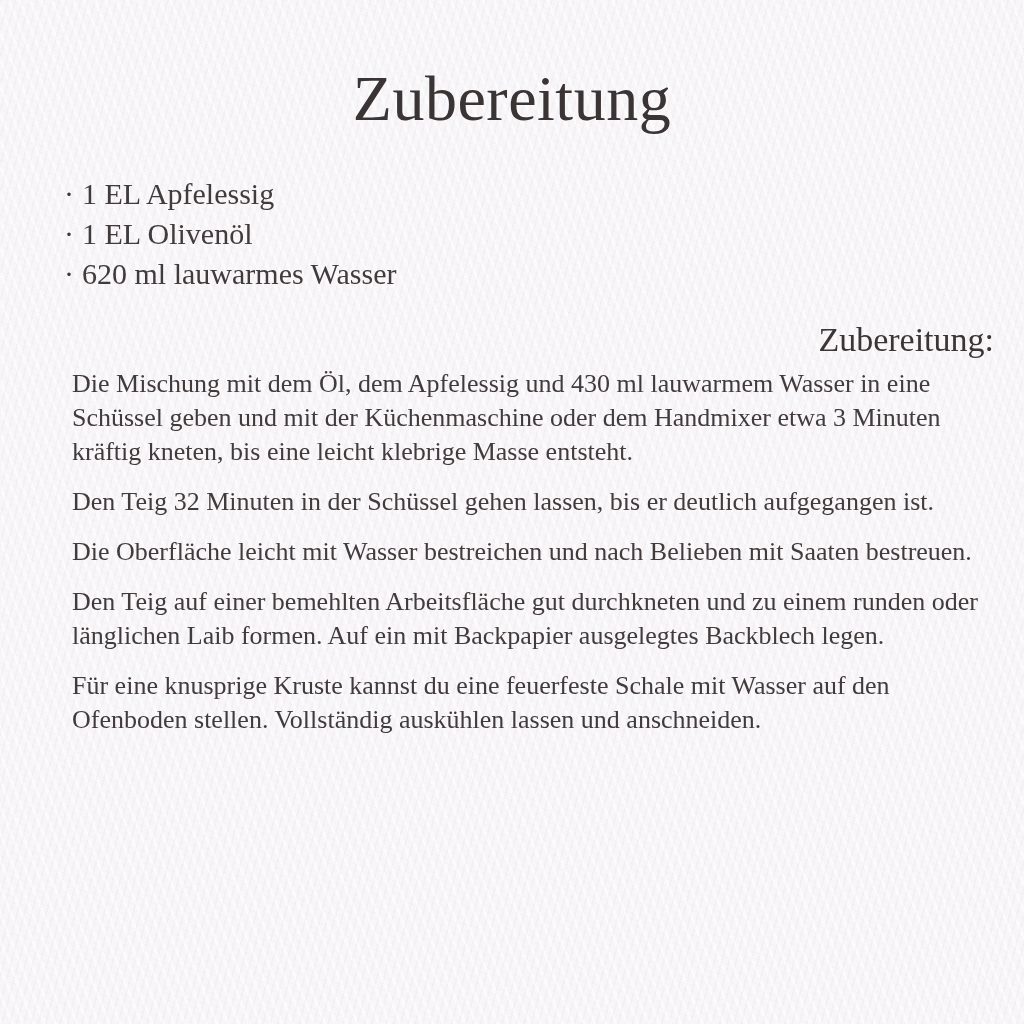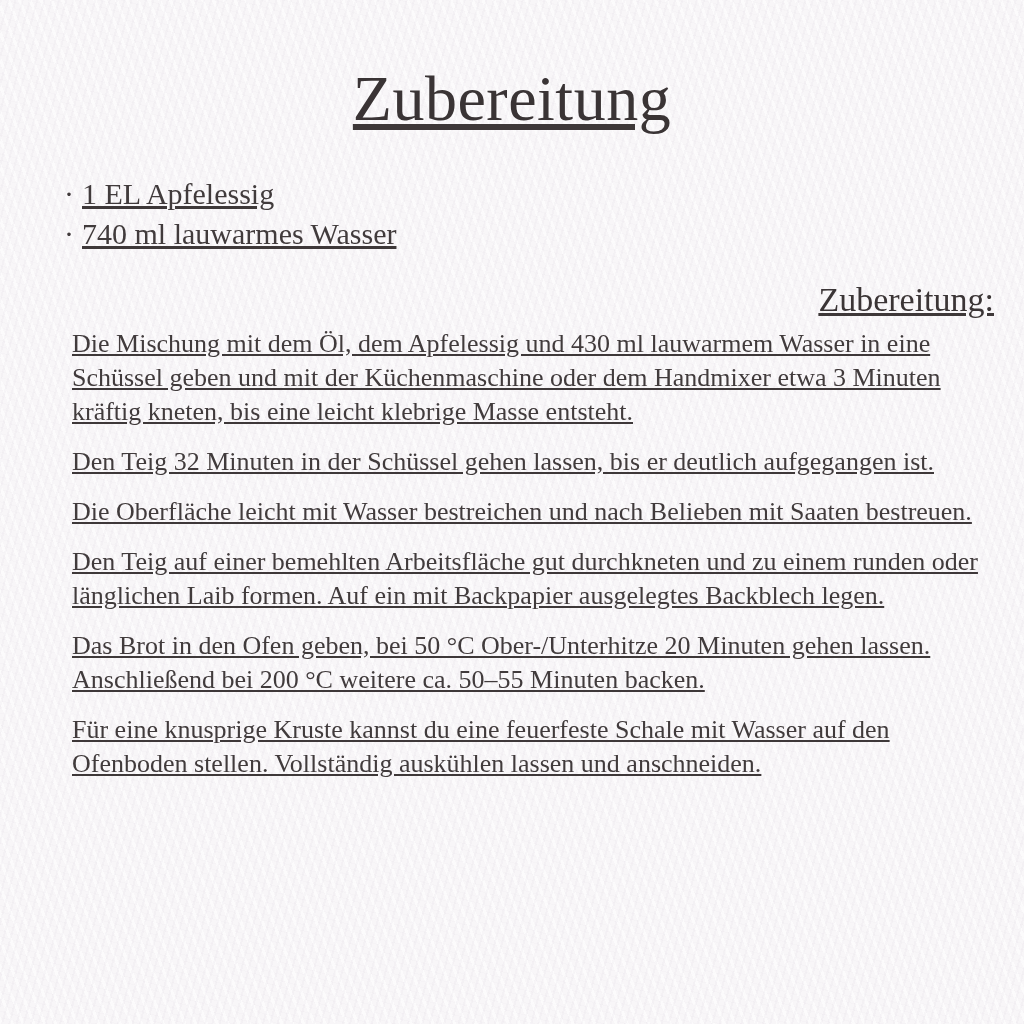--- a/index.html
+++ b/index.html
@@ -18,21 +18,20 @@
       repeating-linear-gradient(15deg, rgba(214,206,218,0.07) 0 1px, rgba(255,255,255,0) 1px 6px);
     font-family: "Liberation Serif", "DejaVu Serif", serif;
     color: #3e3839;
     -webkit-font-smoothing: antialiased;
   }
   .page {
     box-sizing: border-box;
     width: 1024px;
     height: 1024px;
     padding: 64px 30px 1px 64px;
-    text-decoration: underline;
   }
   .page-title {
     font-size: 64px;
     font-weight: 400;
     line-height: 1.1;
     text-align: center;
     color: #3a3435;
     margin: 0 34px 40px 0;
     letter-spacing: 0.5px;
   }
@@ -78,26 +77,28 @@
 <div class="page">
 
   <h1 class="page-title text-glow">Zubereitung</h1>
 
 
   <ul class="ingredient-list">
     <li>
       <span class="bullet">·</span><span>1 EL Apfelessig</span>
     </li>
     <li>
-      <span class="bullet">·</span><span>740 ml lauwarmes Wasser</span>
+      <span class="bullet">·</span><span>1 EL Olivenöl</span>
+    </li>
+    <li>
+      <span class="bullet">·</span><span>620 ml lauwarmes Wasser</span>
     </li>
   </ul>
 
   <h2 class="section-heading prep-heading">Zubereitung:</h2>
 
   <p class="body-paragraph">Die Mischung mit dem Öl, dem Apfelessig und 430 ml lauwarmem Wasser in eine Schüssel geben und mit der Küchenmaschine oder dem Handmixer etwa 3 Minuten kräftig kneten, bis eine leicht klebrige Masse entsteht.</p>
   <p class="body-paragraph">Den Teig 32 Minuten in der Schüssel gehen lassen, bis er deutlich aufgegangen ist.</p>
   <p class="body-paragraph">Die Oberfläche leicht mit Wasser bestreichen und nach Belieben mit Saaten bestreuen.</p>
   <p class="body-paragraph">Den Teig auf einer bemehlten Arbeitsfläche gut durchkneten und zu einem runden oder länglichen Laib formen. Auf ein mit Backpapier ausgelegtes Backblech legen.</p>
-  <p class="body-paragraph">Das Brot in den Ofen geben, bei 50 °C Ober-/Unterhitze 20 Minuten gehen lassen. Anschließend bei 200 °C weitere ca. 50–55 Minuten backen.</p>
   <p class="body-paragraph">Für eine knusprige Kruste kannst du eine feuerfeste Schale mit Wasser auf den Ofenboden stellen. Vollständig auskühlen lassen und anschneiden.</p>
 
 </div>
 
 </body></html>

